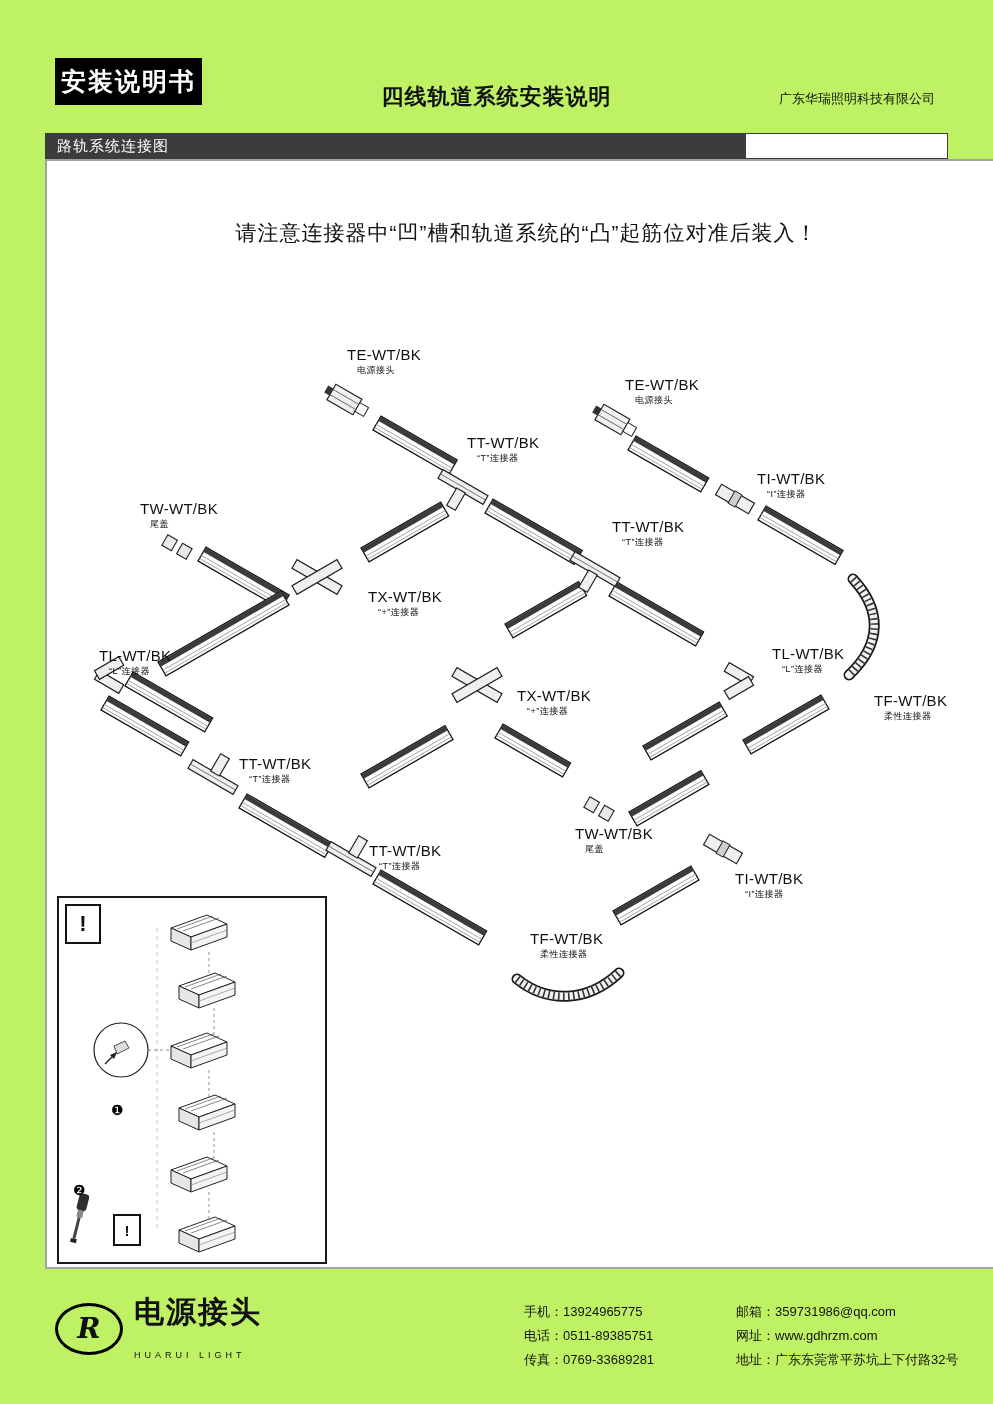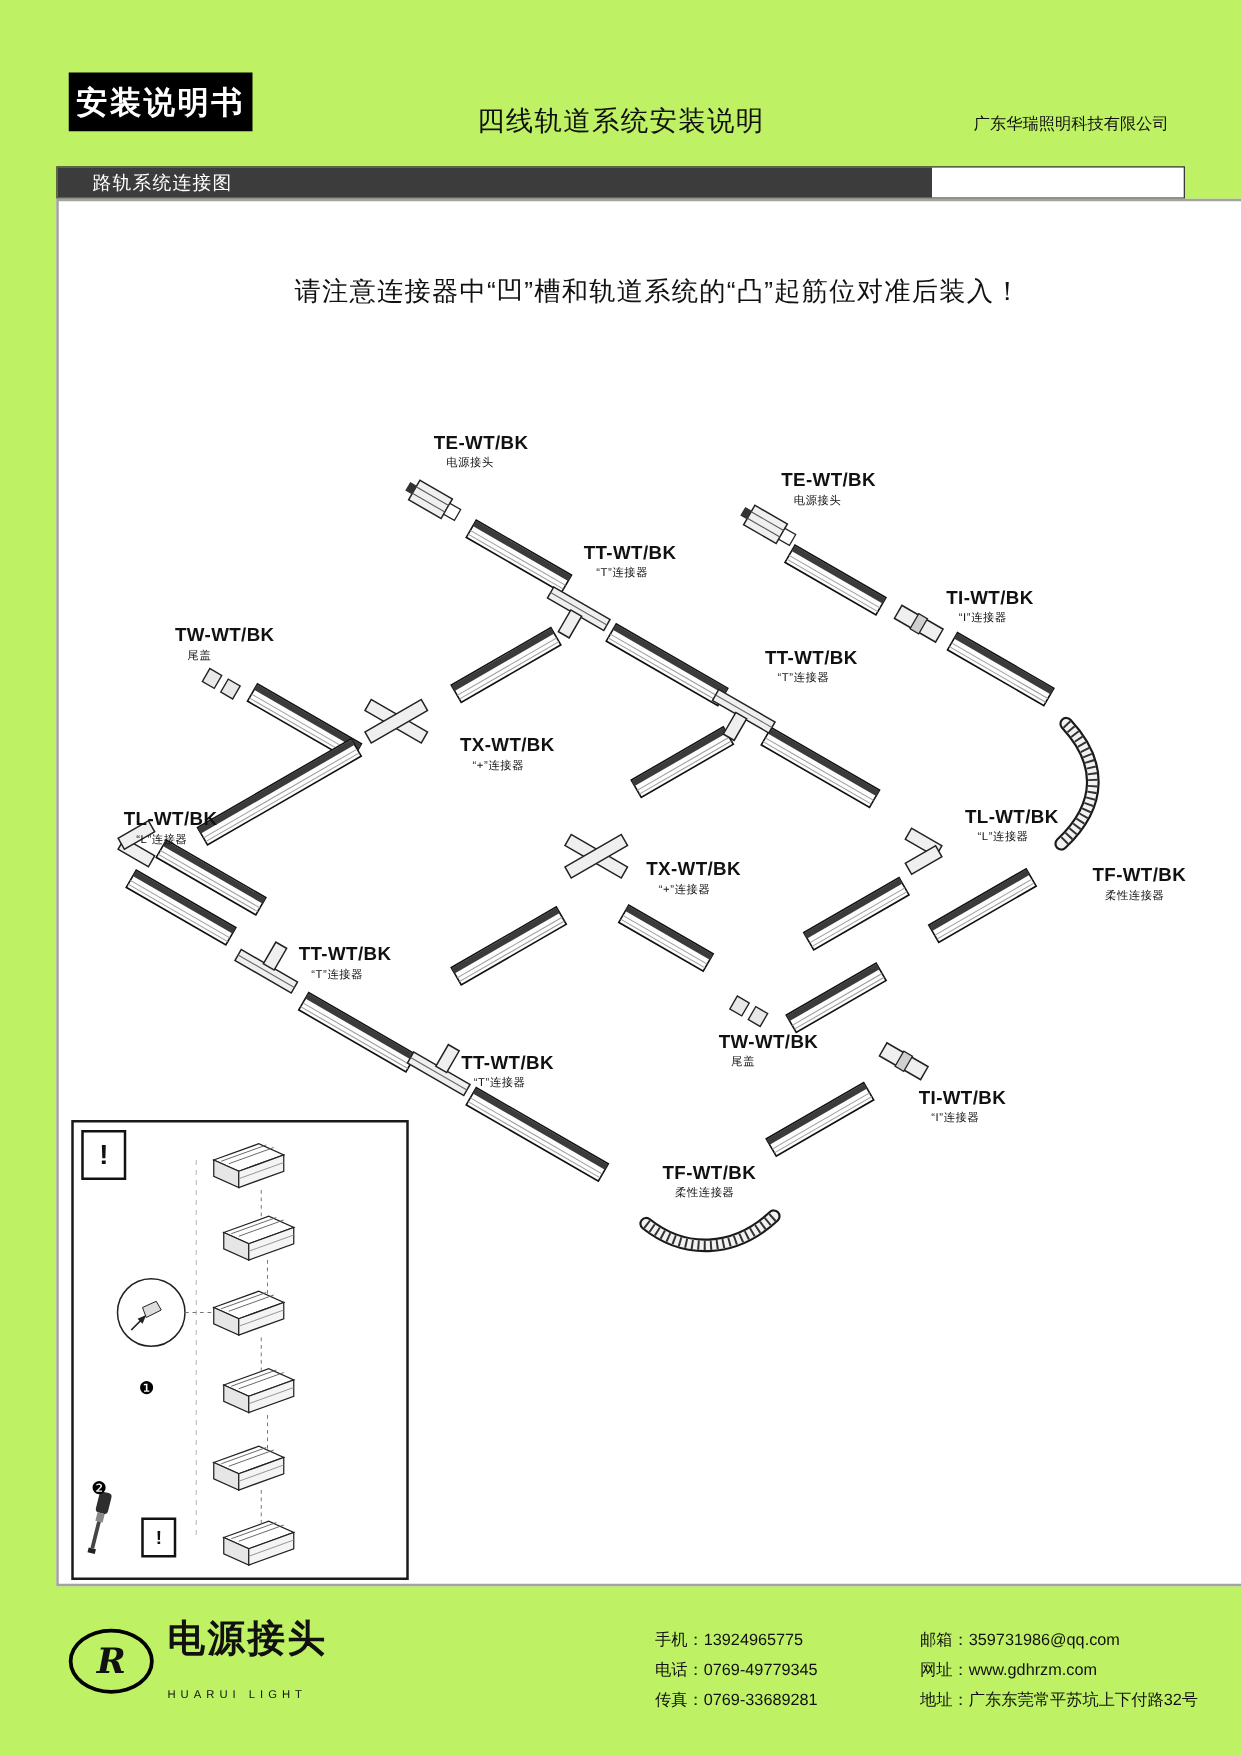--- a/index.html
+++ b/index.html
@@ -2,42 +2,42 @@
 <html><head>
 <meta charset="utf-8">
 <style>
   html,body{margin:0;padding:0;background:#ffffff;}
   body{width:993px;height:1404px;position:relative;font-family:"Liberation Sans",sans-serif;color:#111;}
   .page{position:absolute;inset:0;background:#bef264;overflow:hidden;}
 
   
   .badge{position:absolute;left:55px;top:58px;width:147px;height:47px;background:#000;color:#fff;
          display:flex;align-items:center;justify-content:center;font-size:25px;font-weight:bold;letter-spacing:2px;}
-  .title{position:absolute;left:0;right:0;top:82px;text-align:center;font-size:22px;font-weight:normal;letter-spacing:1px;}
+  .title{position:absolute;left:0;right:0;top:82px;text-align:center;font-size:22px;font-weight:bold;letter-spacing:1px;}
   .company{position:absolute;right:58px;top:90px;font-size:13px;}
 
   
   .section-bar{position:absolute;left:45px;top:133px;width:903px;height:26px;box-sizing:border-box;
                border:1px solid #3a3a3a;background:linear-gradient(90deg,#3c3c3c 0,#3c3c3c 700px,#ffffff 700px);
-               color:#fff;display:flex;align-items:center;padding-left:28px;font-size:15px;letter-spacing:1px;}
+               color:#fff;display:flex;align-items:center;padding-left:11px;font-size:15px;letter-spacing:1px;}
 
   
   .panel{position:absolute;left:45px;top:159px;width:963px;height:1110px;border:2px solid #a3a3a3;box-sizing:border-box;background:#fff;}
   .notice{position:absolute;left:0;width:100%;top:58px;text-align:center;font-size:21px;letter-spacing:1px;color:#111;}
   .diagram-svg{position:absolute;left:0;top:0;width:899px;height:1106px;}
 
   .rail-body{fill:#fdfdfd;stroke:#111;stroke-width:1.3;}
   .rail-top{fill:#3b3b3b;}
   .rail-line{stroke:#9a9a9a;stroke-width:0.8;}
   .flex-outer{stroke:#1a1a1a;stroke-width:11;fill:none;stroke-linecap:round;}
   .flex-inner{stroke:#f2f2f2;stroke-width:7.5;fill:none;stroke-linecap:round;}
   .flex-ribs{stroke:#333;stroke-width:7.5;fill:none;stroke-dasharray:1.6 3.4;}
 
   .part-label{position:absolute;line-height:1.05;white-space:nowrap;}
-  .pl-model{font-size:15px;font-weight:bold;letter-spacing:0.3px;}
+  .pl-model{font-size:15px;font-weight:normal;letter-spacing:0.3px;}
   .pl-desc{font-size:9px;font-weight:normal;margin:3px 0 0 10px;letter-spacing:0.5px;}
 
   
   .inset{position:absolute;left:10px;top:735px;width:270px;height:368px;border:2px solid #1a1a1a;box-sizing:border-box;background:#fff;}
   .inset-svg{position:absolute;inset:0;width:266px;height:364px;}
   .alert-box{position:absolute;left:6px;top:6px;width:32px;height:36px;border:2.5px solid #111;
              display:flex;align-items:center;justify-content:center;font-size:22px;font-weight:bold;}
   .alert-box.small{left:54px;top:316px;width:24px;height:28px;border-width:2px;font-size:15px;}
   .step-marker{position:absolute;font-size:14px;color:#000;}
   .step-1{left:52px;top:204px;}
@@ -386,21 +386,21 @@
         <span>R</span>
       </div>
     <div class="brand-col">
       <div class="brand-name">电源接头</div>
       <div class="brand-en">HUARUI LIGHT</div>
     </div>
   </div>
 
   <div class="contacts left">
     <div class="c-row"><span>手机：</span><span>13924965775</span></div>
-    <div class="c-row"><span>电话：</span><span>0769-49779345</span></div>
+    <div class="c-row"><span>电话：</span><span>0511-89385751</span></div>
     <div class="c-row"><span>传真：</span><span>0769-33689281</span></div>
   </div>
 
   <div class="contacts right">
     <div class="c-row"><span>邮箱：</span><span>359731986@qq.com</span></div>
     <div class="c-row"><span>网址：</span><span>www.gdhrzm.com</span></div>
     <div class="c-row"><span>地址：</span><span>广东东莞常平苏坑上下付路32号</span></div>
   </div>
 
 </div>

